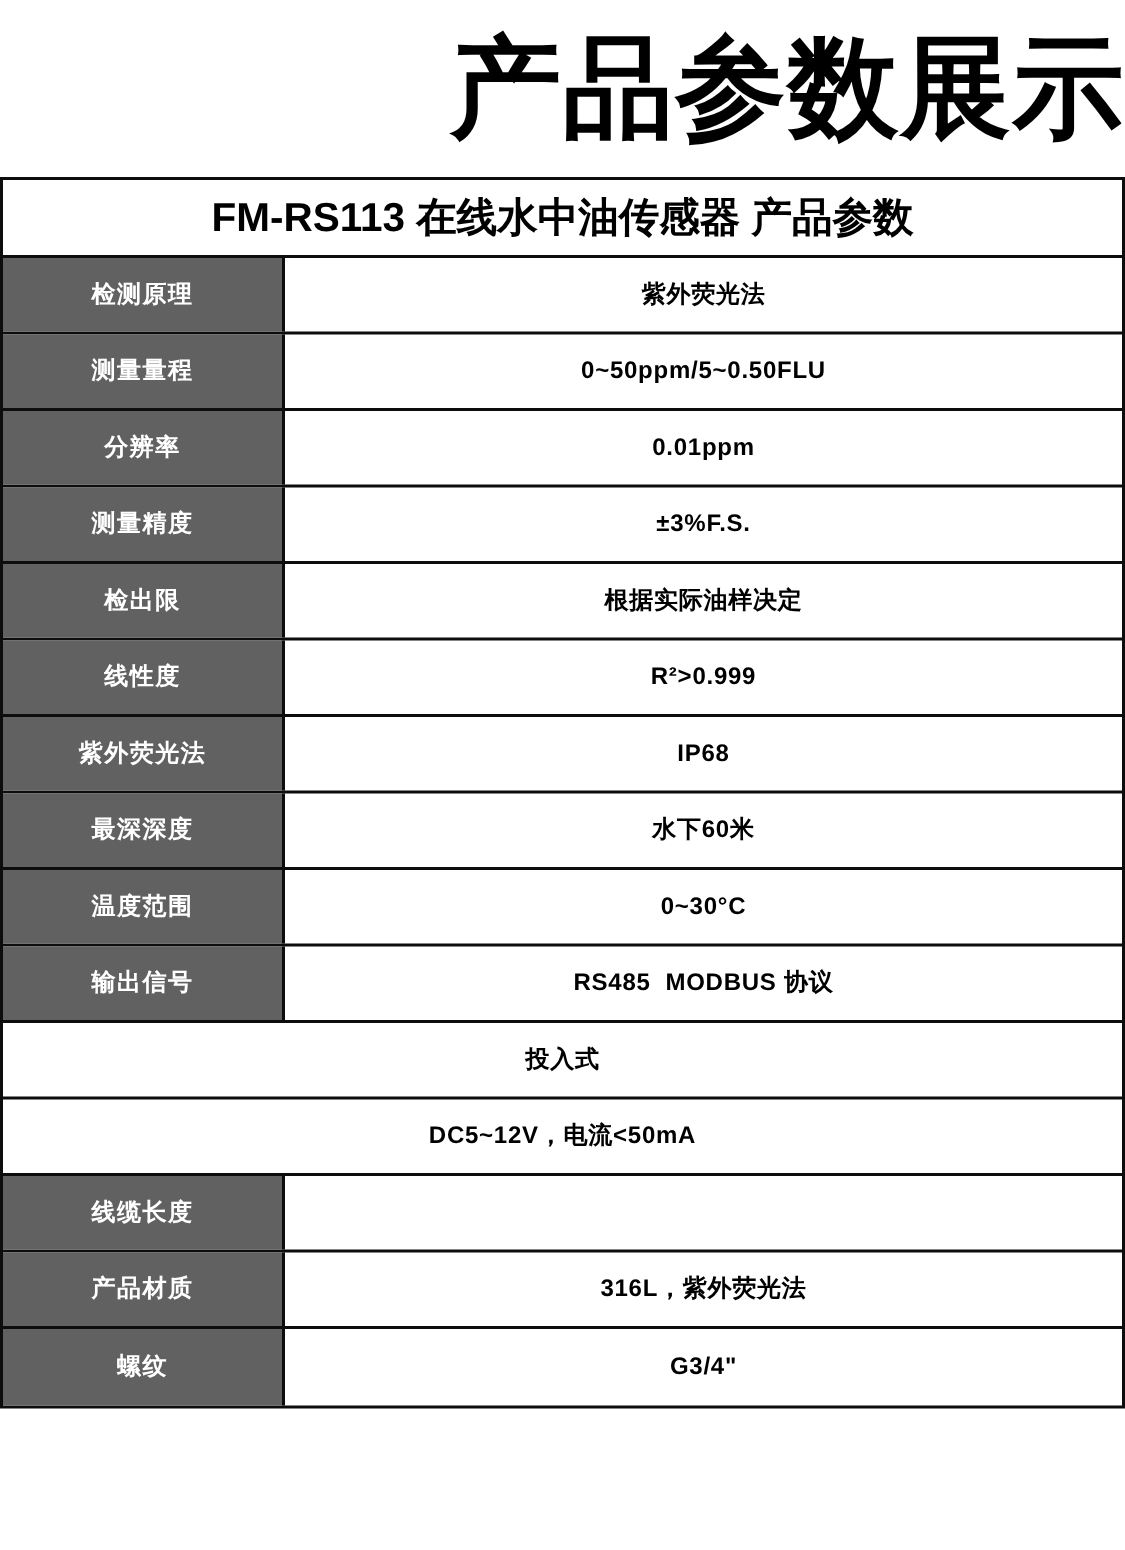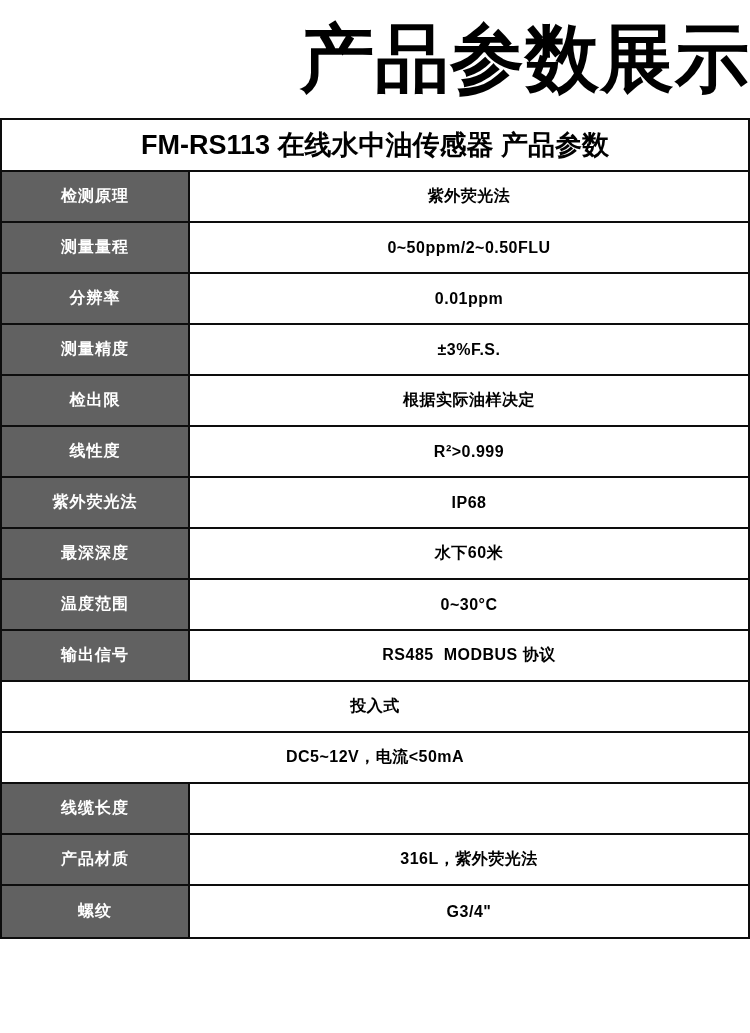--- a/index.html
+++ b/index.html
@@ -90,21 +90,21 @@
 <div class="spec-table">
   <div class="spec-header">FM-RS113 在线水中油传感器 产品参数</div>
   <div>
   <div class="spec-row">
     <div class="spec-label">检测原理</div>
     <div class="spec-value">紫外荧光法</div>
   </div>
 
   <div class="spec-row">
     <div class="spec-label">测量量程</div>
-    <div class="spec-value">0~50ppm/2~0.50FLU</div>
+    <div class="spec-value">0~50ppm/5~0.50FLU</div>
   </div>
 
   <div class="spec-row">
     <div class="spec-label">分辨率</div>
     <div class="spec-value">0.01ppm</div>
   </div>
 
   <div class="spec-row">
     <div class="spec-label">测量精度</div>
     <div class="spec-value">±3%F.S.</div>

